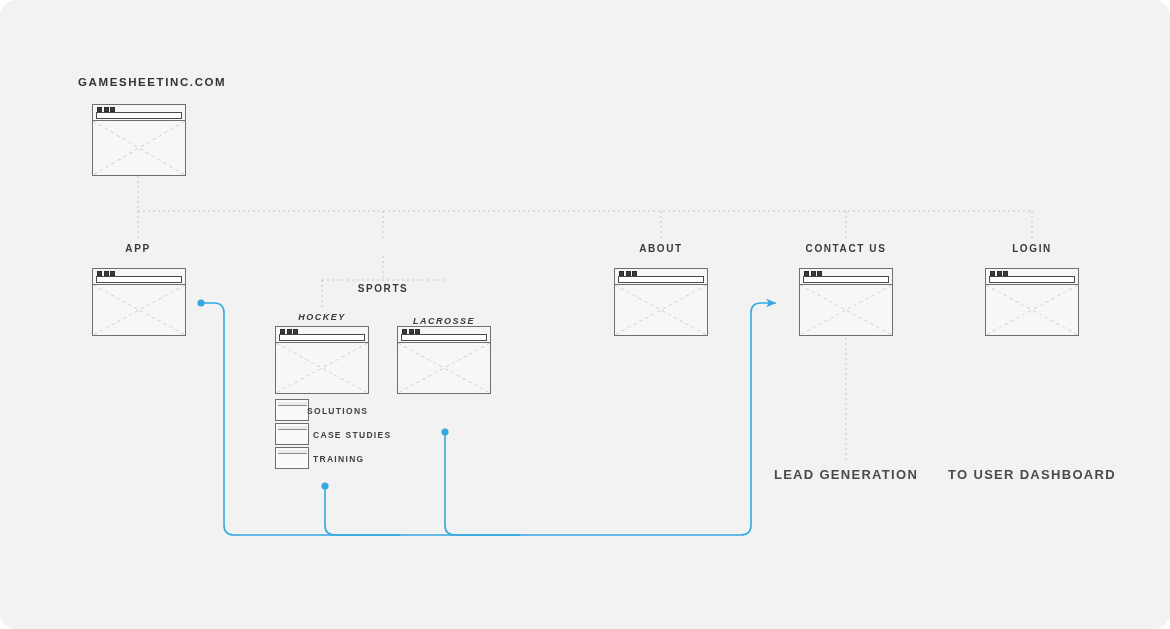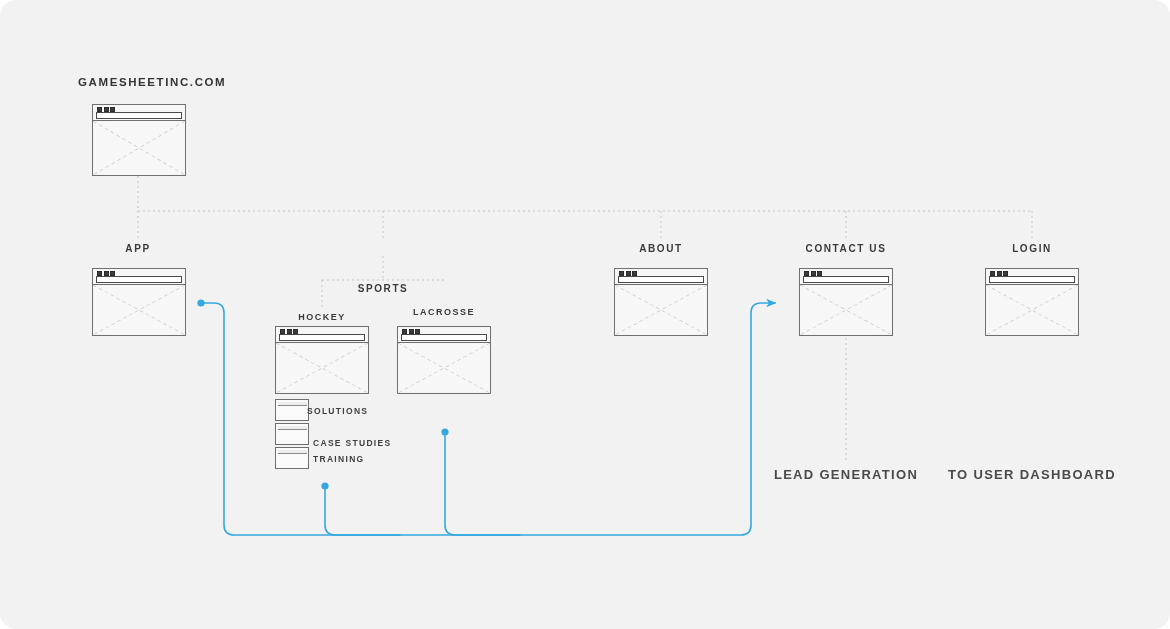--- a/index.html
+++ b/index.html
@@ -56,20 +56,21 @@
   }
 
   .sub-label {
     position: absolute;
     font-size: 9px;
     font-weight: bold;
     letter-spacing: 1.5px;
     color: #3a3a3a;
     white-space: nowrap;
     transform: translateX(-50%);
+    font-style: italic;
   }
 
   .foot-label {
     position: absolute;
     font-size: 13px;
     font-weight: bold;
     letter-spacing: 1.3px;
     color: #4a4a4a;
     white-space: nowrap;
     transform: translateX(-50%);
@@ -304,21 +305,21 @@
       <svg viewBox="0 0 100 100" preserveAspectRatio="none">
         <g stroke="#cccccc" stroke-width="1.2" stroke-dasharray="5 4" vector-effect="non-scaling-stroke">
           <line x1="0" y1="0" x2="100" y2="100"></line>
           <line x1="100" y1="0" x2="0" y2="100"></line>
         </g>
       </svg>
     </div>
   </div>
 
   <div class="sub-label" style="left:322px; top:312px;">HOCKEY</div>
-  <div class="sub-label" style="left:444px; top:307px;">LACROSSE</div>
+  <div class="sub-label" style="left:444px; top:316px;">LACROSSE</div>
 
   <div class="win" style="left:275px; top:326px; width:94px; height:68px;">
     <div class="win-chrome">
       <div class="win-dots">
         <span class="win-dot"></span>
         <span class="win-dot"></span>
         <span class="win-dot"></span>
       </div>
       <div class="win-urlbar"></div>
     </div>
@@ -352,21 +353,21 @@
   </div>
 
   <div class="pagebox" style="left:275px; top:399px;">
     <div class="pagebox-head"></div>
   </div>
   <div class="row-label" style="left:307px; top:406px;">SOLUTIONS</div>
 
   <div class="pagebox" style="left:275px; top:423px;">
     <div class="pagebox-head"></div>
   </div>
-  <div class="row-label" style="left:313px; top:430px;margin-top:8px;">CASE STUDIES</div>
+  <div class="row-label" style="left:313px; top:430px;">CASE STUDIES</div>
 
   <div class="pagebox" style="left:275px; top:447px;">
     <div class="pagebox-head"></div>
   </div>
   <div class="row-label" style="left:313px; top:454px;">TRAINING</div>
 
   <div class="foot-label" style="left:846px;  top:467px;">LEAD GENERATION</div>
   <div class="foot-label" style="left:1032px; top:467px;text-align:right;">TO USER DASHBOARD</div>
 
 </div>

